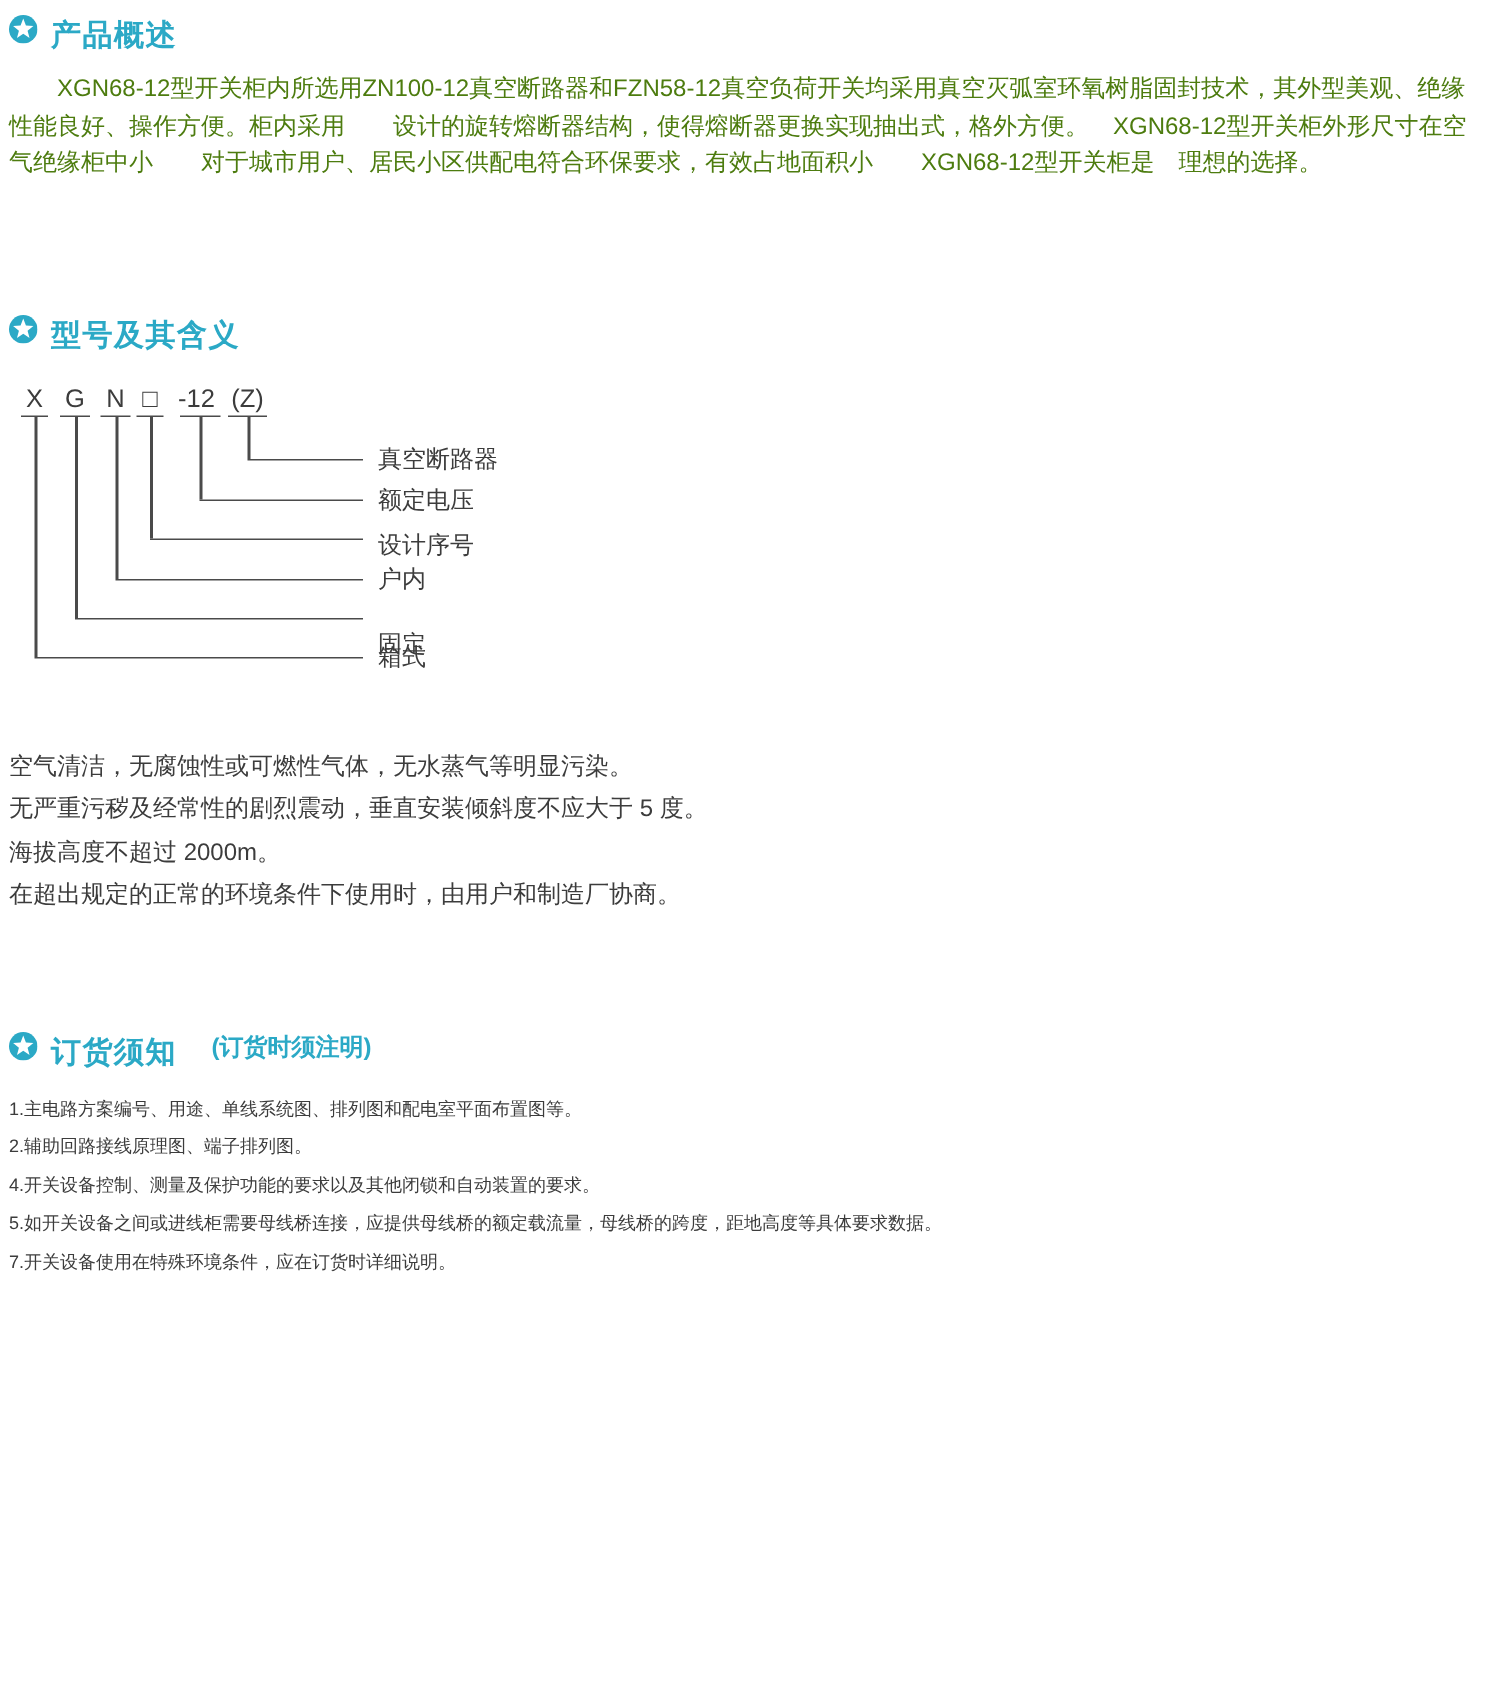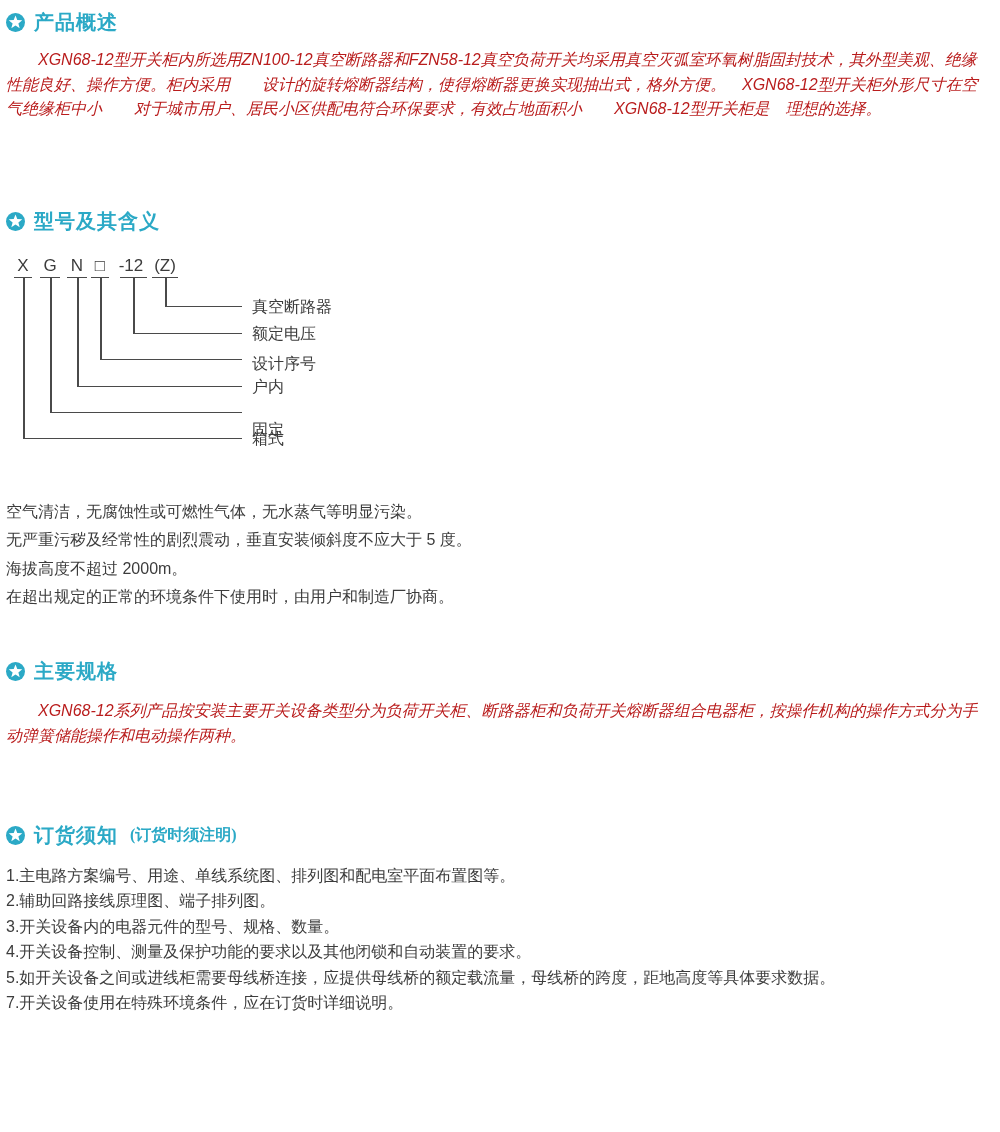--- a/index.html
+++ b/index.html
@@ -6,50 +6,50 @@
   html, body { margin: 0; padding: 0; }
   body {
     width: 1000px; height: 1132px; overflow: hidden;
     background: #ffffff;
     font-family: "Liberation Sans", "DejaVu Sans", sans-serif;
     color: #3c3c3c;
   }
   .doc { padding: 10px 8px 0 6px; }
 
   
-  .sec-head { display: flex; align-items: center; gap: 9px; height: 24px; font-family: Liberation Serif, serif; }
+  .sec-head { display: flex; gap: 9px; height: 24px; }
   .badge { width: 19px; height: 19px; flex: 0 0 19px; display: inline-block; }
   .sec-title {
     margin: 0; font-size: 20px; font-weight: bold; color: #2ba9c6;
     letter-spacing: 1px;
   }
-  .sec-subtitle { font-size: 16px; font-weight: bold; color: #2ba9c6; margin-left: 3px; }
+  .sec-subtitle { font-size: 16px; font-weight: bold; color: #2ba9c6; margin-left: 14px; }
 
   .para {
     margin: 14px 0 0 0; font-size: 16px; line-height: 24.5px;
-    text-indent: 2em; color: #b91c1c; font-style: italic;
+    text-indent: 2em; color: #4d7c0f;
   }
 
   
   .diagram { position: relative; height: 192px; margin: 22px 0 0 8px; font-size: 17px; }
   .dpart { position: absolute; top: 0; text-align: center; color: #3c3c3c; }
   .dline { position: absolute; background: #4a4a4a; }
   .u { top: 21px; height: 1.5px; }
   .v { width: 1.5px; top: 22px; }
   .h { height: 1.5px; }
   .dlabel {
     position: absolute; left: 238px; transform: translateY(-50%);
     font-size: 16px; white-space: nowrap; color: #3c3c3c;
   }
 
   .cond-list { margin-top: 12px; }
   .cond-item { font-size: 16px; line-height: 28.5px; }
 
   .order-list { margin-top: 15px; }
-  .order-item { font-size: 16px; line-height: 25.6px; }
+  .order-item { font-size: 12px; line-height: 25.6px; }
 
   .mt-model { margin-top: 88px; }
   .mt-cond { margin-top: 50px; }
   .mt-specs { margin-top: 48px; }
   .mt-order { margin-top: 76px; }
   .specs-para { line-height: 25px; }
 </style>
 </head>
 <body>
 
@@ -120,47 +120,34 @@
 
   <section class="mt-cond">
     <div class="cond-list">
       <div class="cond-item">空气清洁，无腐蚀性或可燃性气体，无水蒸气等明显污染。</div>
       <div class="cond-item">无严重污秽及经常性的剧烈震动，垂直安装倾斜度不应大于 5 度。</div>
       <div class="cond-item">海拔高度不超过 2000m。</div>
       <div class="cond-item">在超出规定的正常的环境条件下使用时，由用户和制造厂协商。</div>
     </div>
   </section>
 
-  <section class="mt-specs">
-    <div class="sec-head">
-      <span class="badge">
-        <svg viewBox="0 0 20 20" width="19" height="19">
-          <circle cx="10" cy="10" r="10" fill="#2ba9c6"></circle>
-          <polygon fill="#ffffff" points="10,2.5 11.88,7.41 17.13,7.68 13.04,10.99 14.41,16.07 10,13.2 5.59,16.07 6.96,10.99 2.87,7.68 8.12,7.41"></polygon>
-        </svg>
-      </span>
-      <h2 class="sec-title">主要规格</h2>
-    </div>
-    <p class="para specs-para">XGN68-12系列产品按安装主要开关设备类型分为负荷开关柜、断路器柜和负荷开关熔断器组合电器柜，按操作机构的操作方式分为手动弹簧储能操作和电动操作两种。</p>
-  </section>
 
   <section class="mt-order">
     <div class="sec-head">
       <span class="badge">
         <svg viewBox="0 0 20 20" width="19" height="19">
           <circle cx="10" cy="10" r="10" fill="#2ba9c6"></circle>
           <polygon fill="#ffffff" points="10,2.5 11.88,7.41 17.13,7.68 13.04,10.99 14.41,16.07 10,13.2 5.59,16.07 6.96,10.99 2.87,7.68 8.12,7.41"></polygon>
         </svg>
       </span>
       <h2 class="sec-title">订货须知</h2>
       <span class="sec-subtitle">(订货时须注明)</span>
     </div>
     <div class="order-list">
       <div class="order-item">1.主电路方案编号、用途、单线系统图、排列图和配电室平面布置图等。</div>
       <div class="order-item">2.辅助回路接线原理图、端子排列图。</div>
-      <div class="order-item">3.开关设备内的电器元件的型号、规格、数量。</div>
       <div class="order-item">4.开关设备控制、测量及保护功能的要求以及其他闭锁和自动装置的要求。</div>
       <div class="order-item">5.如开关设备之间或进线柜需要母线桥连接，应提供母线桥的额定载流量，母线桥的跨度，距地高度等具体要求数据。</div>
       <div class="order-item">7.开关设备使用在特殊环境条件，应在订货时详细说明。</div>
     </div>
   </section>
 
 </div>
 
 </body></html>

